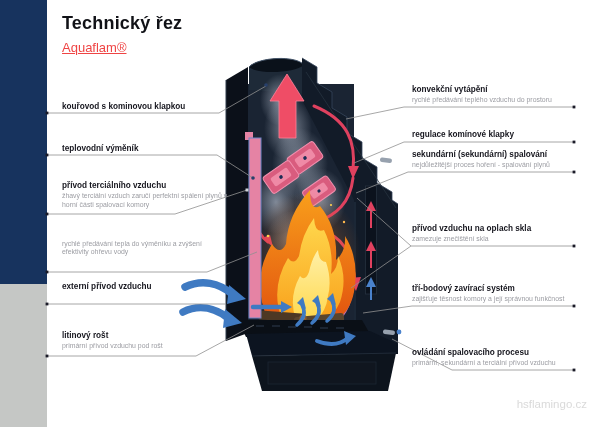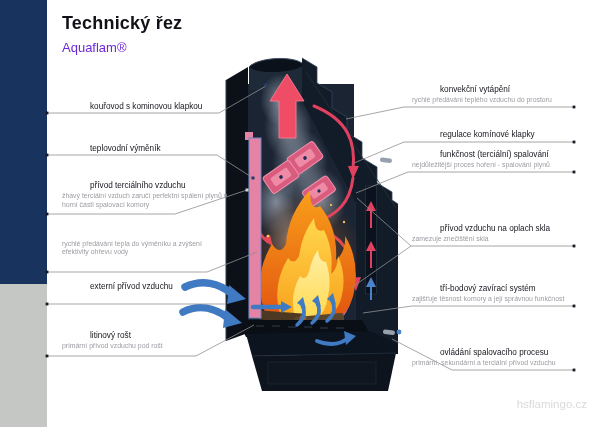--- a/index.html
+++ b/index.html
@@ -6,23 +6,23 @@
   body{
     width:600px;height:427px;position:relative;background:#ffffff;
     font-family:"Liberation Sans", sans-serif;overflow:hidden;
     -webkit-font-smoothing:antialiased;
   }
   .bar{position:absolute;left:0;width:47px;}
   .bar-top{top:0;height:284px;background:#17335e;}
   .bar-bottom{top:284px;height:143px;background:#c5c7c5;}
   .hdr{position:absolute;left:62px;top:13px;}
   .hdr-title{font-size:18px;font-weight:bold;color:#111217;letter-spacing:.2px;text-align:right;}
-  .hdr-sub{font-size:13px;color:#6d28d9;margin-top:6px;}
+  .hdr-sub{font-size:13px;color:#ef4444;margin-top:6px;text-decoration:underline;}
   .lbl{position:absolute;}
-  .lbl .lt{font-size:8.2px;font-weight:normal;color:#16161e;line-height:1.18;margin-left:28px;}
+  .lbl .lt{font-size:8.2px;font-weight:bold;color:#16161e;line-height:1.18;}
   .lbl .ls{font-size:6.9px;color:#9b9ca2;line-height:1.25;margin-top:1.5px;}
   .wm{position:absolute;left:495px;top:398px;width:92px;text-align:right;
       font-size:11.5px;color:#dadada;}
   svg.scene{position:absolute;left:0;top:0;z-index:1;}
   .lbl,.hdr,.wm{z-index:2;}
 </style>
 </head>
 <body>
 
 <div class="bar bar-top"></div>
@@ -252,21 +252,21 @@
 </div>
 
 <div class="lbl" style="left:412px;top:85px;width:170px">
   <div class="lt">konvekční vytápění</div>
   <div class="ls">rychlé předávání teplého vzduchu do prostoru</div>
 </div>
 <div class="lbl" style="left:412px;top:130px;width:170px">
   <div class="lt">regulace komínové klapky</div>
 </div>
 <div class="lbl" style="left:412px;top:150px;width:170px">
-  <div class="lt">funkčnost (terciální) spalování</div>
+  <div class="lt">sekundární (sekundární) spalování</div>
   <div class="ls">nejdůležitější proces hoření - spalování plynů</div>
 </div>
 <div class="lbl" style="left:412px;top:224px;width:170px">
   <div class="lt">přívod vzduchu na oplach skla</div>
   <div class="ls">zamezuje znečištění skla</div>
 </div>
 <div class="lbl" style="left:412px;top:284px;width:176px">
   <div class="lt">tří-bodový zavírací systém</div>
   <div class="ls">zajišťuje těsnost komory a její správnou funkčnost</div>
 </div>

